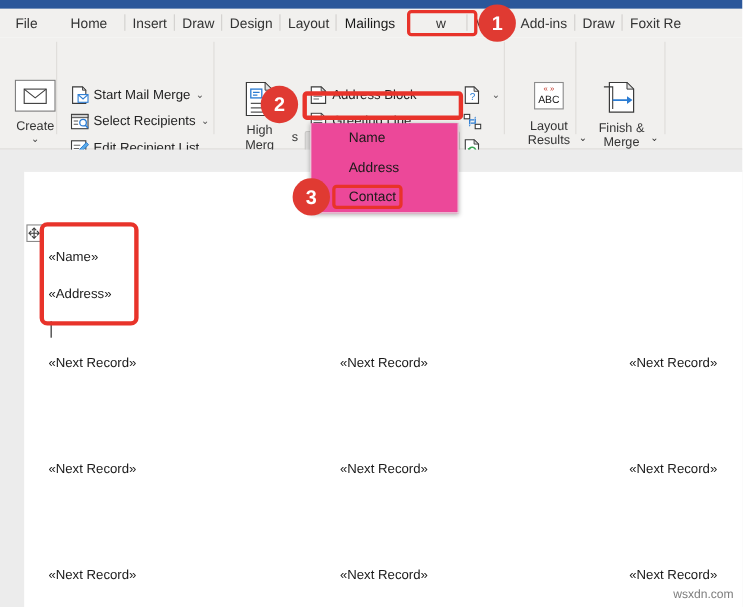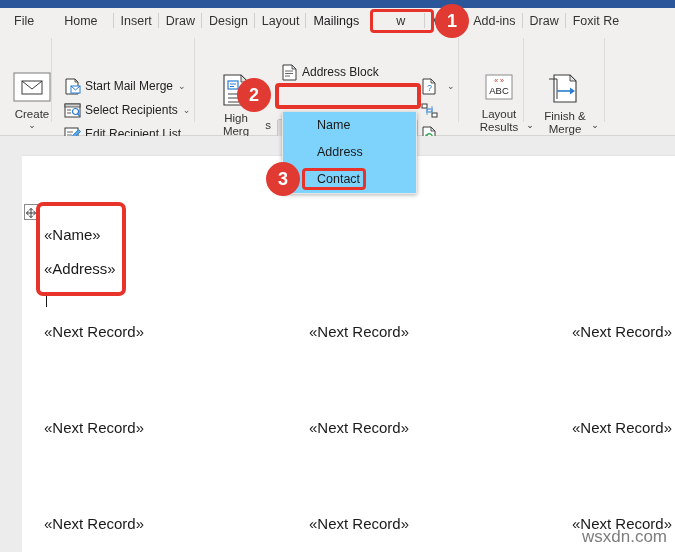--- a/index.html
+++ b/index.html
@@ -83,35 +83,35 @@
   .page{
     position:absolute;left:22px;top:19px;width:653px;height:397px;
     background:#ffffff;
     border-top:1px solid #e3e3e3;
   }
   .moveHandle{
     position:absolute;left:2px;top:48px;width:14px;height:14px;
     border:1px solid #8a8a8a;background:#ffffff;
   }
   .cell{
-    position:absolute;font-size:15px;color:#1a1a1a;white-space:nowrap;
+    position:absolute;font-size:12px;color:#1a1a1a;white-space:nowrap;
     font-family:"Liberation Sans", sans-serif;
   }
   .caret{
     position:absolute;width:1px;height:15px;background:#1a1a1a;
   }
   .watermark{
-    position:absolute;right:8px;bottom:6px;font-size:17px;color:#7d7d7d;
+    position:absolute;right:8px;bottom:6px;font-size:11px;color:#7d7d7d;
     font-family:"Liberation Sans", sans-serif;
   }
 
   
   .menu{
     position:absolute;left:282px;top:112px;width:133px;height:81px;
-    background:#7dd3fc;
+    background:#ec4899;
     box-shadow:0 1px 4px rgba(0,0,0,0.30);
     border:1px solid #e6e6e6;border-top:none;
     z-index:40;
   }
   .menu-item{
     position:absolute;left:0;width:133px;height:27px;line-height:27px;
     font-size:12.5px;color:#1a1a1a;padding-left:34px;box-sizing:border-box;
     white-space:nowrap;
   }
 
@@ -223,33 +223,45 @@
             <line x1="7" y1="20" x2="23" y2="20" stroke="#555" stroke-width="1.1"></line>
             <line x1="7" y1="24" x2="23" y2="24" stroke="#555" stroke-width="1.1"></line>
             <line x1="7" y1="28" x2="18" y2="28" stroke="#555" stroke-width="1.1"></line>
           </svg>
         </span>
         <span style="display:block;">High</span>
         <span style="display:block;">Merg</span>
       </div>
       <div class="bigbtn" style="left:258px;top:85px;width:20px;font-size:11.5px;">s</div>
 
-      <div class="smallbtn" style="left:281px;top:28px;">
+      <div class="smallbtn" style="left:281px;top:42px;">
         <span class="ic">
           <svg width="17" height="17" viewBox="0 0 17 17">
             <path d="M2 1 h9 l4 4 v11 h-13 z" fill="#ffffff" stroke="#3a3a3a" stroke-width="1"></path>
             <path d="M11 1 v4 h4 z" fill="#dddddd" stroke="#3a3a3a" stroke-width="0.8"></path>
             <line x1="4" y1="7" x2="12" y2="7" stroke="#666" stroke-width="1"></line>
             <line x1="4" y1="9.5" x2="12" y2="9.5" stroke="#666" stroke-width="1"></line>
             <line x1="4" y1="12" x2="9" y2="12" stroke="#666" stroke-width="1"></line>
           </svg>
         </span>
         <span>Address Block</span>
       </div>
 
+      <div class="smallbtn" style="left:281px;top:66px;">
+        <span class="ic">
+          <svg width="17" height="17" viewBox="0 0 17 17">
+            <path d="M2 1 h9 l4 4 v11 h-13 z" fill="#ffffff" stroke="#3a3a3a" stroke-width="1"></path>
+            <path d="M11 1 v4 h4 z" fill="#dddddd" stroke="#3a3a3a" stroke-width="0.8"></path>
+            <line x1="4" y1="7" x2="12" y2="7" stroke="#666" stroke-width="1"></line>
+            <line x1="4" y1="9.5" x2="12" y2="9.5" stroke="#666" stroke-width="1"></line>
+            <line x1="4" y1="12" x2="9" y2="12" stroke="#666" stroke-width="1"></line>
+          </svg>
+        </span>
+        <span>Greeting Line</span>
+      </div>
 
       <div class="highlight-box" style="left:277px;top:85px;width:139px;height:22px;"></div>
       <div class="smallbtn" style="left:281px;top:86px;z-index:5;">
         <span class="ic">
           <svg width="17" height="17" viewBox="0 0 17 17">
             <path d="M2 1 h9 l4 4 v11 h-13 z" fill="#ffffff" stroke="#3a3a3a" stroke-width="1"></path>
             <path d="M11 1 v4 h4 z" fill="#dddddd" stroke="#3a3a3a" stroke-width="0.8"></path>
             <rect x="4" y="6.5" width="8" height="6.5" fill="#2b7cd3"></rect>
             <line x1="5" y1="8.2" x2="11" y2="8.2" stroke="#ffffff" stroke-width="0.8"></line>
             <line x1="5" y1="10" x2="11" y2="10" stroke="#ffffff" stroke-width="0.8"></line>

